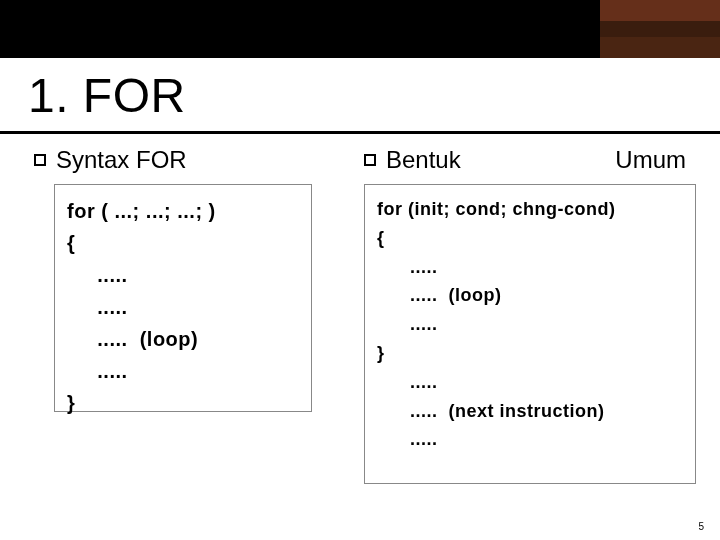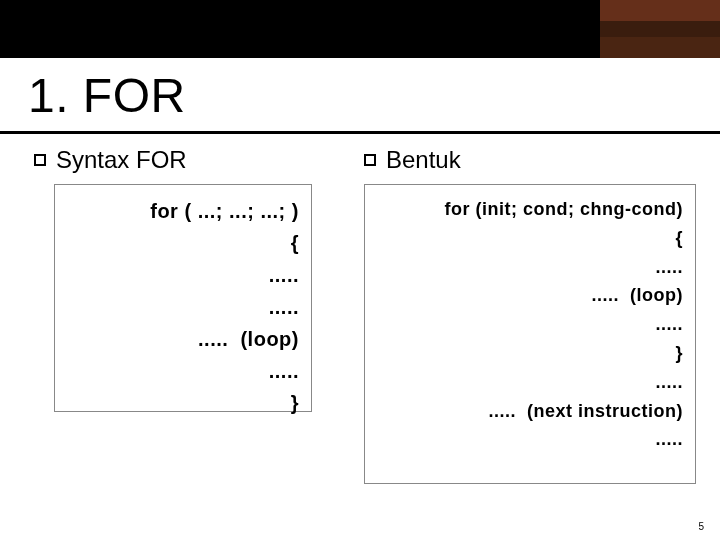--- a/index.html
+++ b/index.html
@@ -37,21 +37,20 @@
   .title {
     font-size: 48px;
     font-weight: normal;
     color: #000000;
     letter-spacing: 0.5px;
   }
   .columns {
     display: flex;
     padding: 6px 24px 0 24px;
     gap: 40px;
-    text-align: right;
   }
   .col { flex: 1; }
   .col-header {
     display: flex;
     align-items: center;
     gap: 10px;
     margin-bottom: 10px;
     padding-left: 10px;
   }
   .bullet {
@@ -137,20 +136,21 @@
      .....
      .....  (loop)
      .....
 }</div>
   </div>
 
   <div class="col">
     <div class="col-header-right">
       <span class="bullet"></span>
       <span class="col-label">Bentuk</span>
+      <span class="col-label-b">Umum</span>
     </div>
     <div class="code-box code-box-right">for (init; cond; chng-cond)
 {
       .....
       .....  (loop)
       .....
 }
       .....
       .....  (next instruction)
       .....</div>

